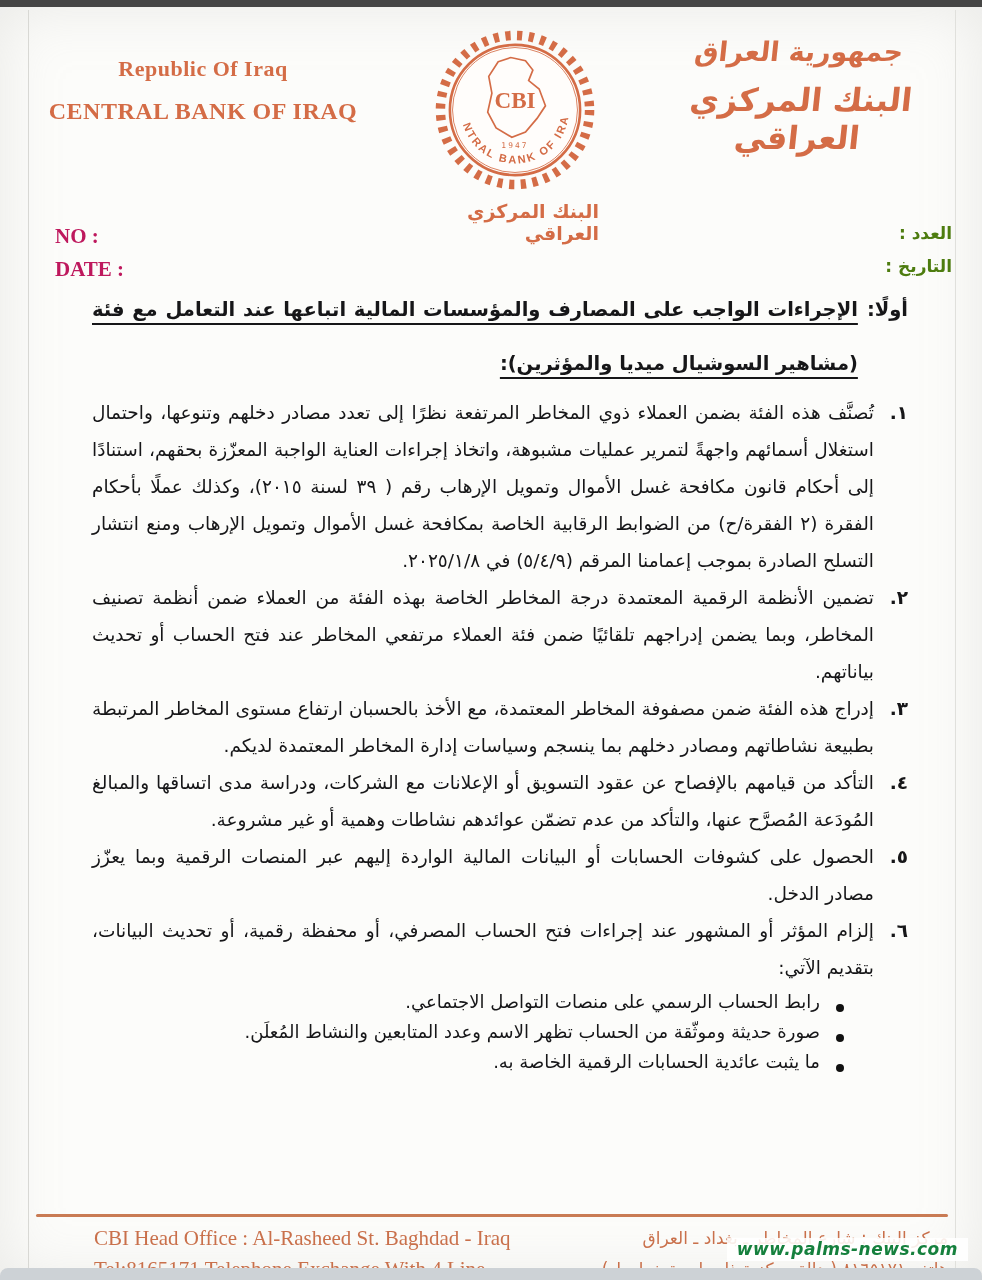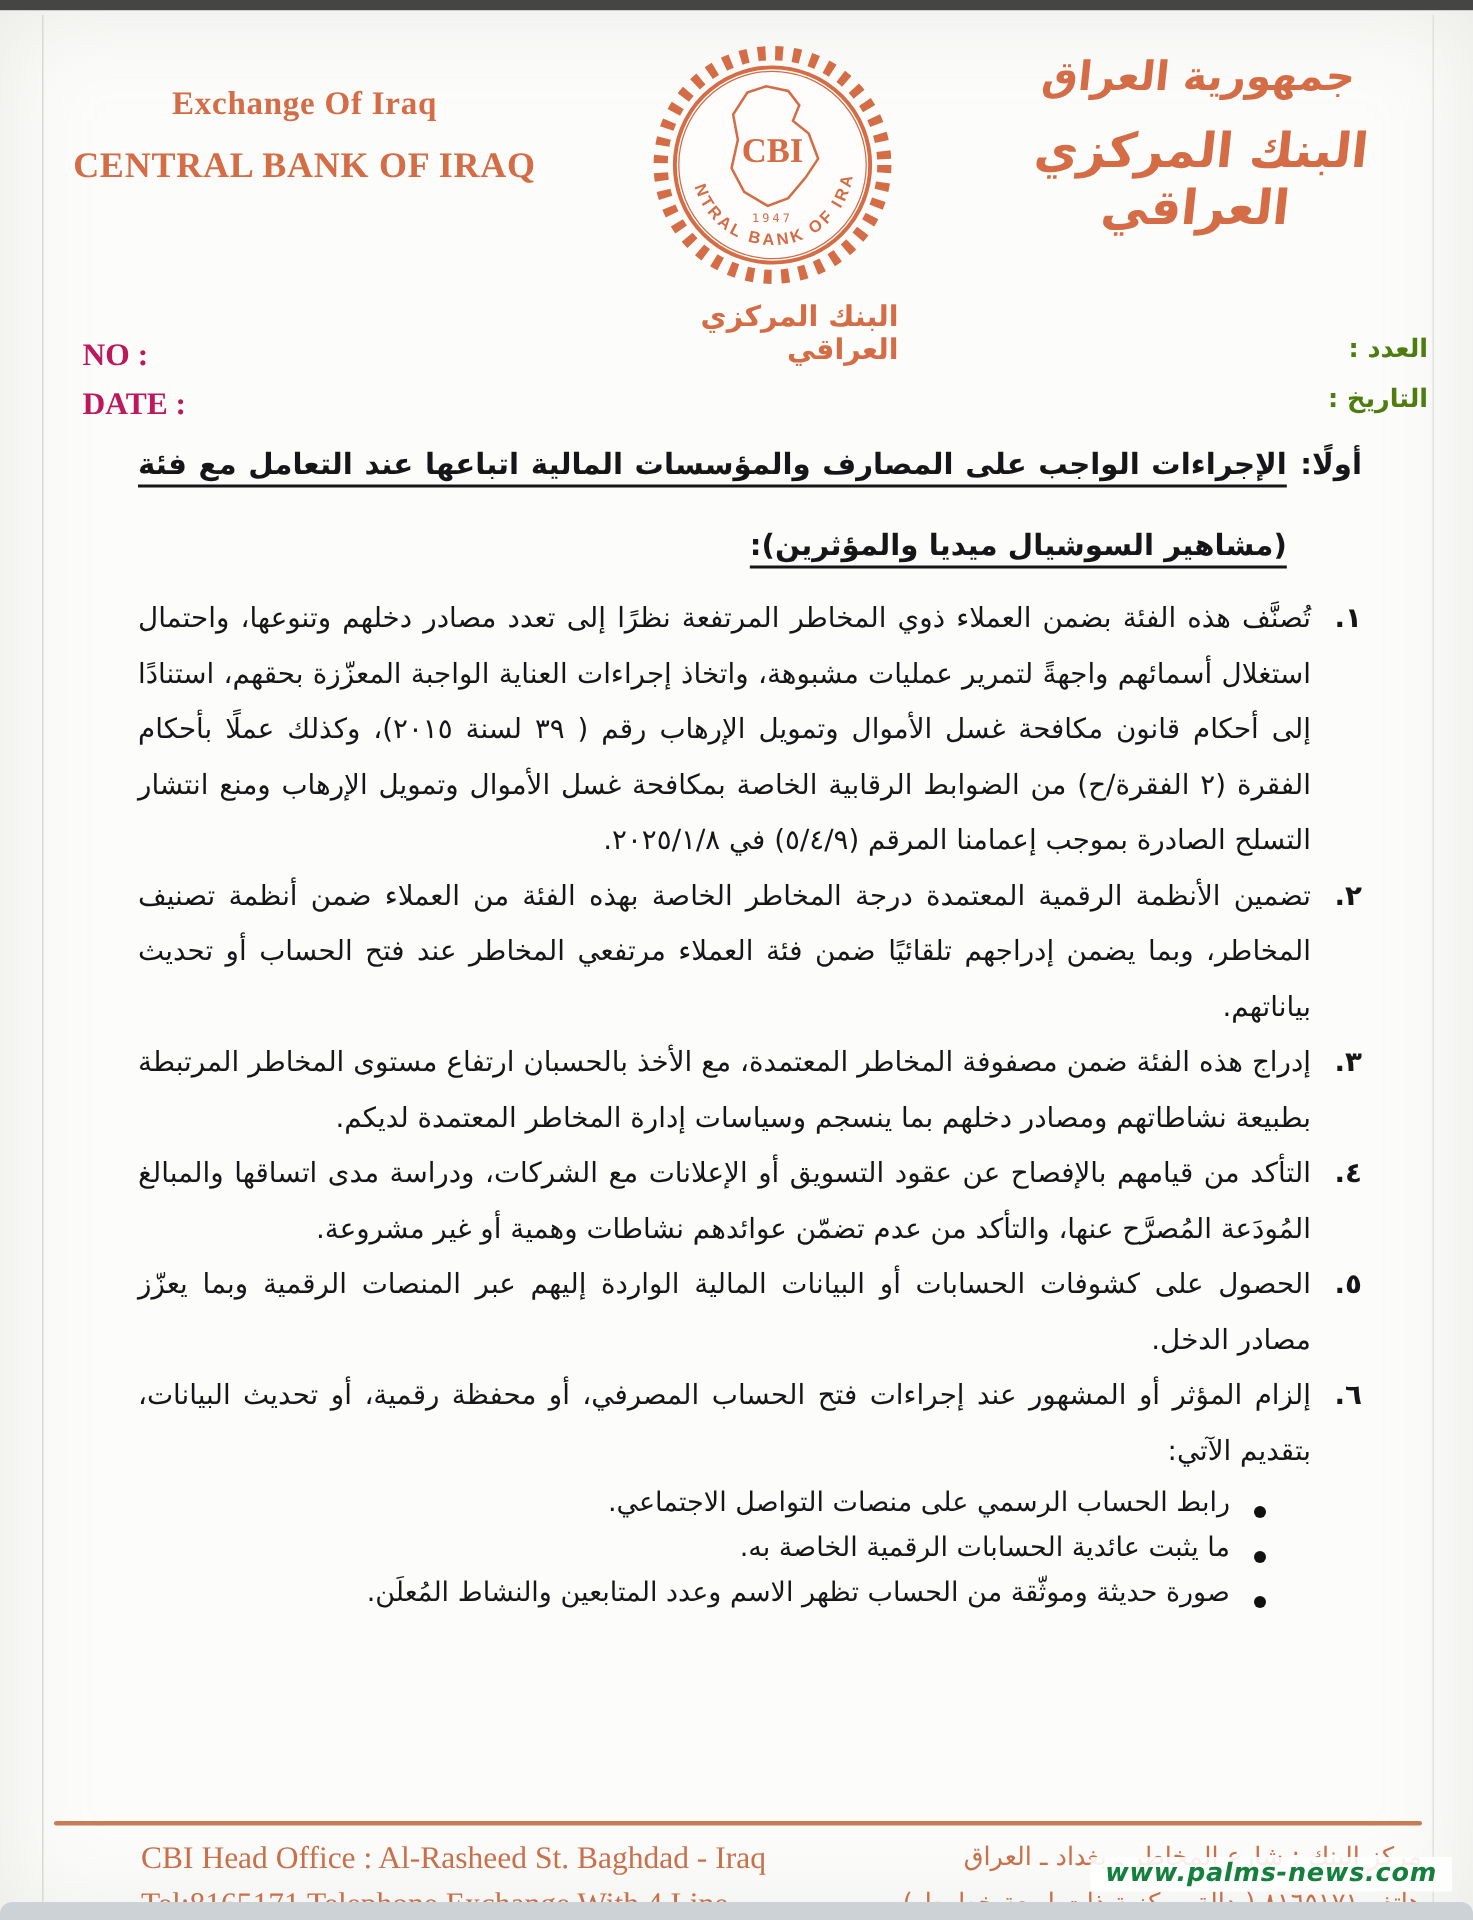--- a/index.html
+++ b/index.html
@@ -49,21 +49,21 @@
 </head>
 <body>
 
 <div class="stage">
   <div class="scan-top"></div>
   <div class="page"></div>
   <div class="edge-l"></div>
   <div class="edge-r"></div>
 
   <div class="hdr-left">
-    <div class="l1">Exchange Of Iraq</div>
+    <div class="l1">Republic Of Iraq</div>
     <div class="l2">CENTRAL BANK OF IRAQ</div>
   </div>
 
   <div class="seal-wrap">
     <svg width="168" height="168" viewBox="0 0 160 160">
       <circle cx="80" cy="80" r="71" fill="none" stroke="#d46c46" stroke-width="9" stroke-dasharray="5 6.2"></circle>
       <circle cx="80" cy="80" r="62" fill="#fffdfb" stroke="#d46c46" stroke-width="2.5"></circle>
       <circle cx="80" cy="80" r="59.5" fill="none" stroke="#d46c46" stroke-width="0.8"></circle>
       <path d="M 64 34 L 76 30 L 90 33 L 97 42 L 93 52 L 103 60 L 109 76 L 101 88 L 90 101 L 77 106 L 62 97 L 54 82 L 58 64 L 55 48 Z" fill="none" stroke="#d46c46" stroke-width="1.6"></path>
       <text x="80" y="78" text-anchor="middle" font-family="Liberation Serif, serif" font-weight="bold" font-size="22" fill="#d46c46">CBI</text>
@@ -123,25 +123,25 @@
         <div class="txt">إلزام المؤثر أو المشهور عند إجراءات فتح الحساب المصرفي، أو محفظة رقمية، أو تحديث البيانات، بتقديم الآتي:</div>
       </div>
     </div>
     <div class="bullets">
       <div class="bullet">
         <span class="dot"></span>
         <div class="btxt">رابط الحساب الرسمي على منصات التواصل الاجتماعي.</div>
       </div>
       <div class="bullet">
         <span class="dot"></span>
-        <div class="btxt">ما يثبت عائدية الحسابات الرقمية الخاصة به.</div>
+        <div class="btxt">صورة حديثة وموثّقة من الحساب تظهر الاسم وعدد المتابعين والنشاط المُعلَن.</div>
       </div>
       <div class="bullet">
         <span class="dot"></span>
-        <div class="btxt">صورة حديثة وموثّقة من الحساب تظهر الاسم وعدد المتابعين والنشاط المُعلَن.</div>
+        <div class="btxt">ما يثبت عائدية الحسابات الرقمية الخاصة به.</div>
       </div>
     </div>
   </div>
 
   <div class="footer">
     <div class="rule"></div>
     <div class="cols">
       <div class="f-en">
         <div>CBI Head Office : Al-Rasheed St. Baghdad - Iraq</div>
         <div>Tel:8165171 Telephone Exchange With 4 Line</div>

